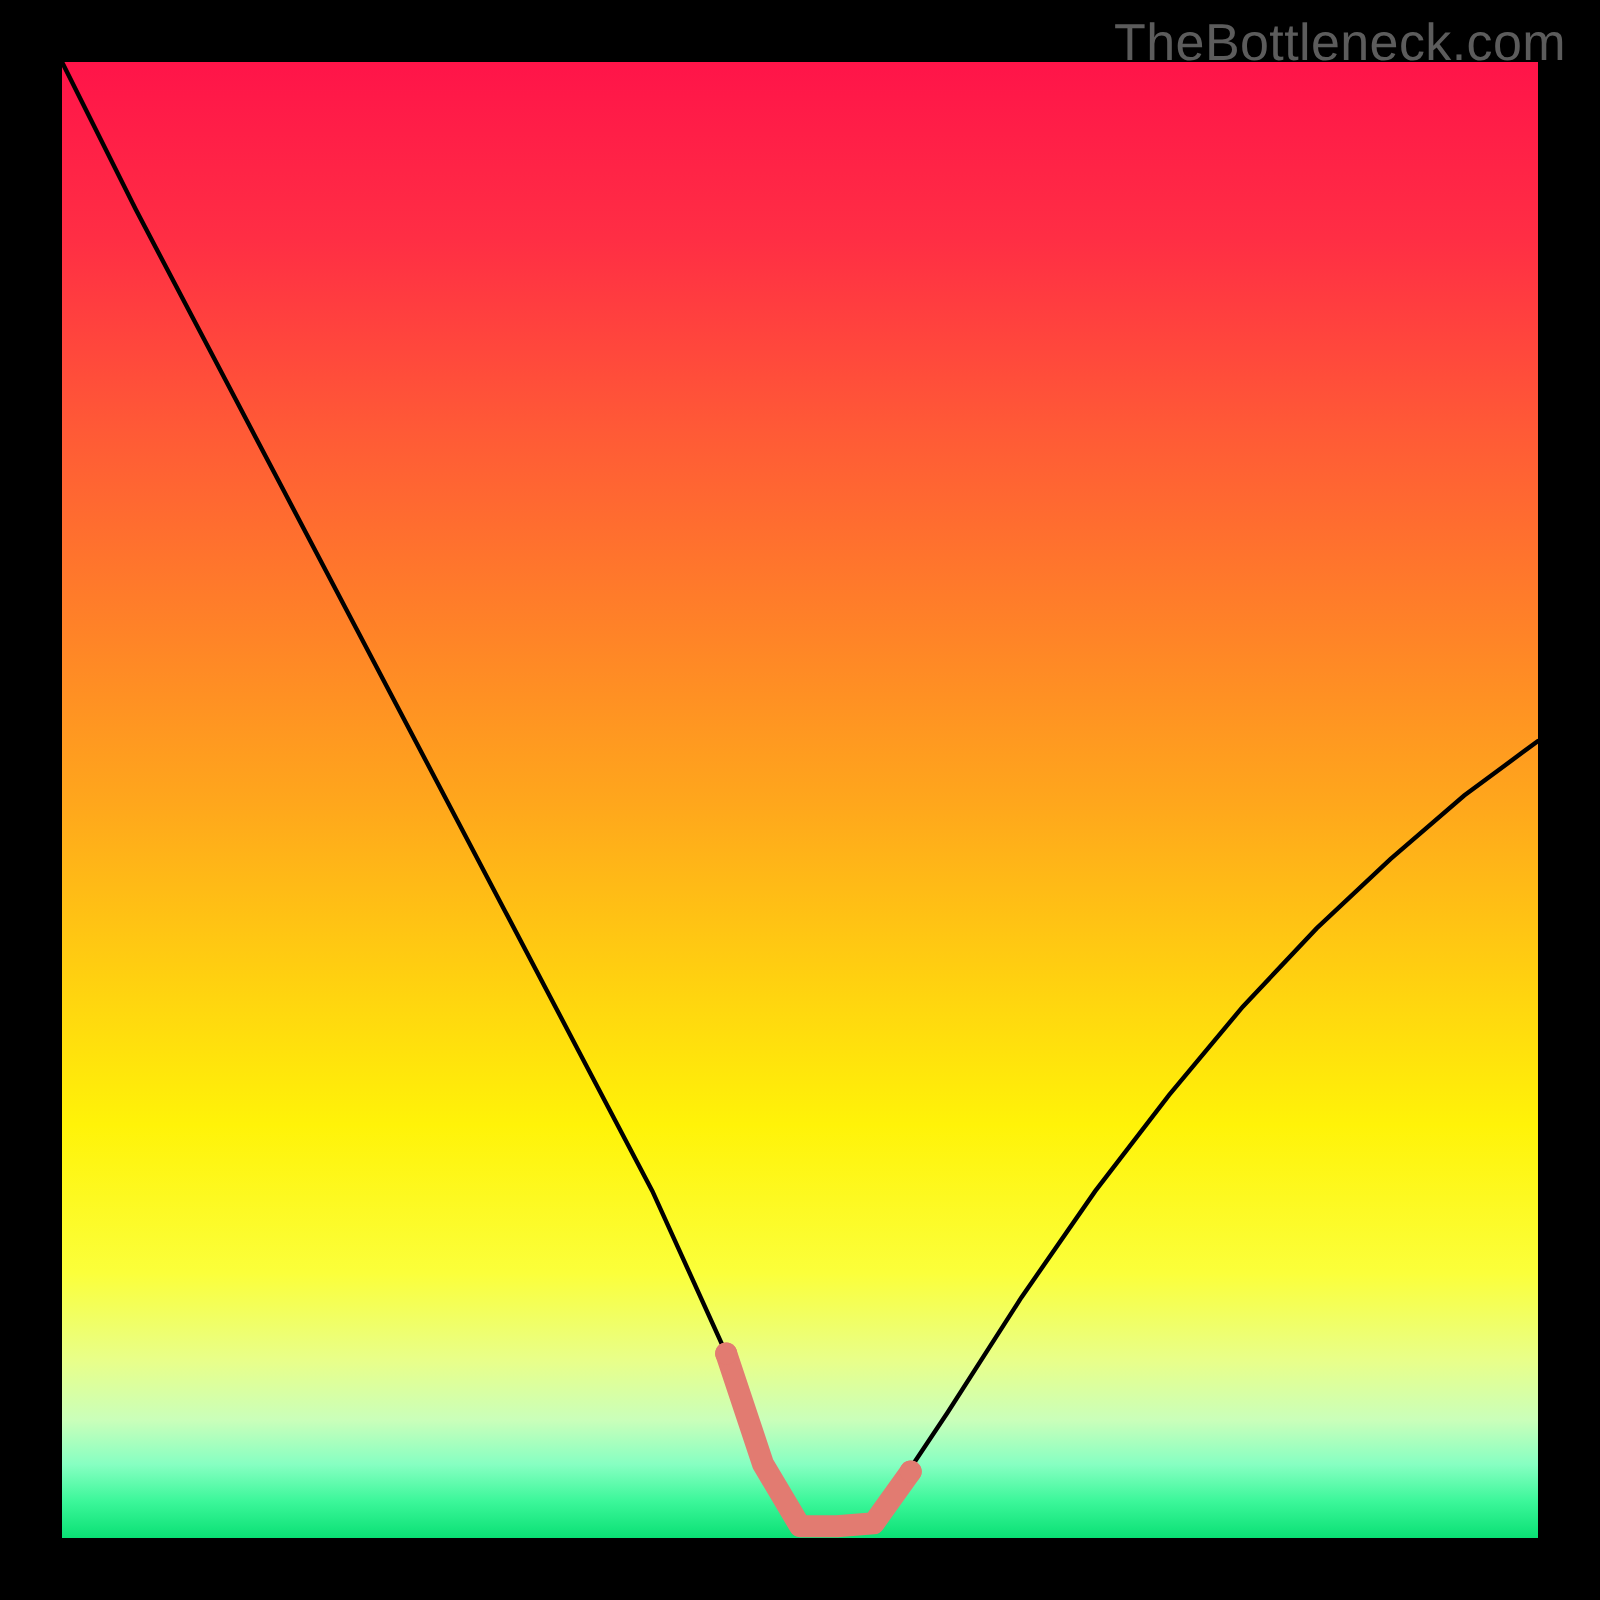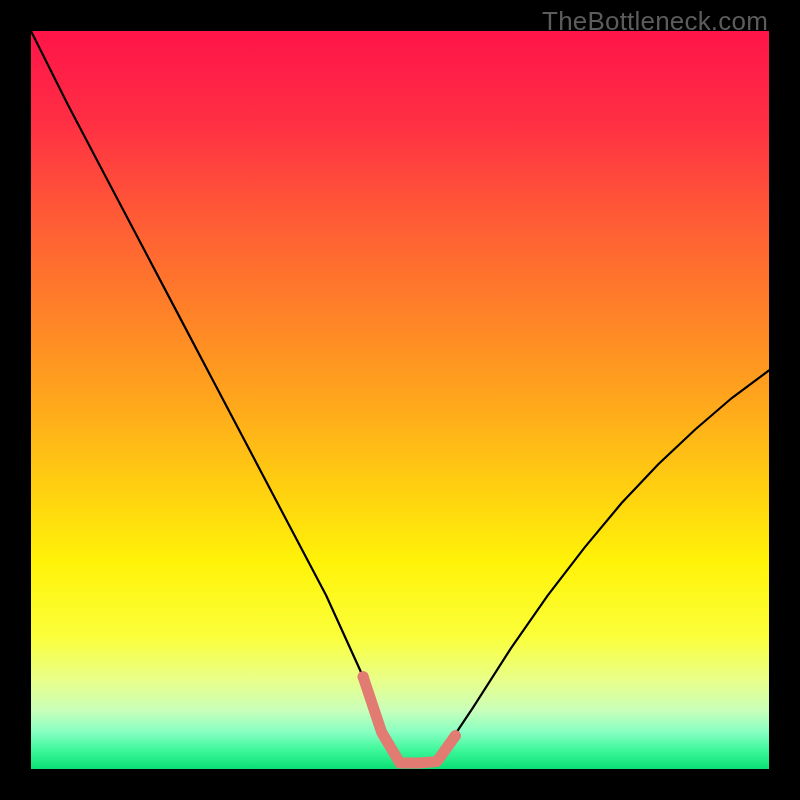--- a/index.html
+++ b/index.html
@@ -20,21 +20,21 @@
   .plot {
     position: absolute;
     left: 31px;
     top: 31px;
     width: 738px;
     height: 738px;
   }
   .watermark {
     position: absolute;
     top: 6px;
-    right: 32px;
+    right: 17px;
     color: #5c5c5c;
     font-size: 26px;
     font-weight: 400;
     letter-spacing: 0.2px;
   }
 </style>
 </head>
 <body>
 
 <div class="frame">

